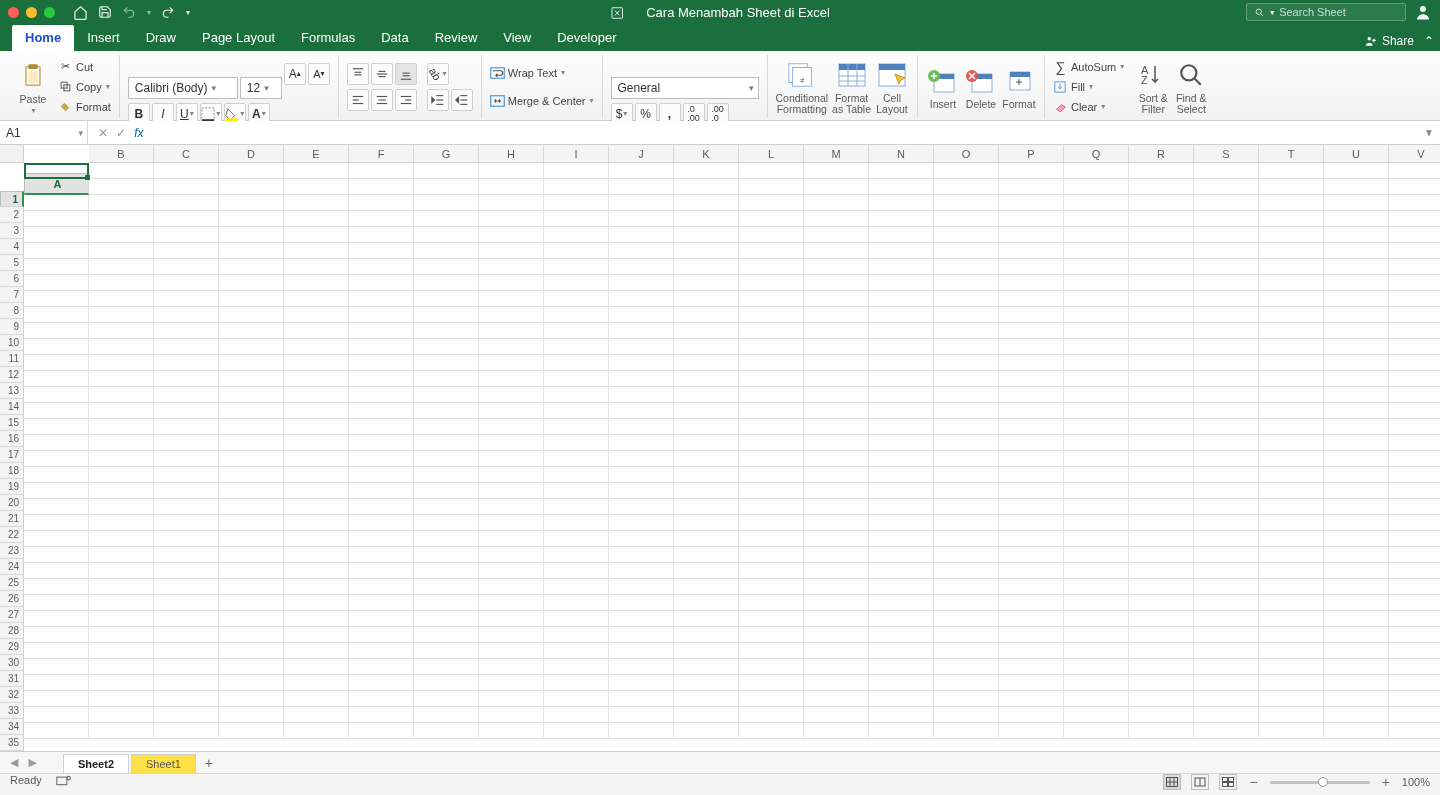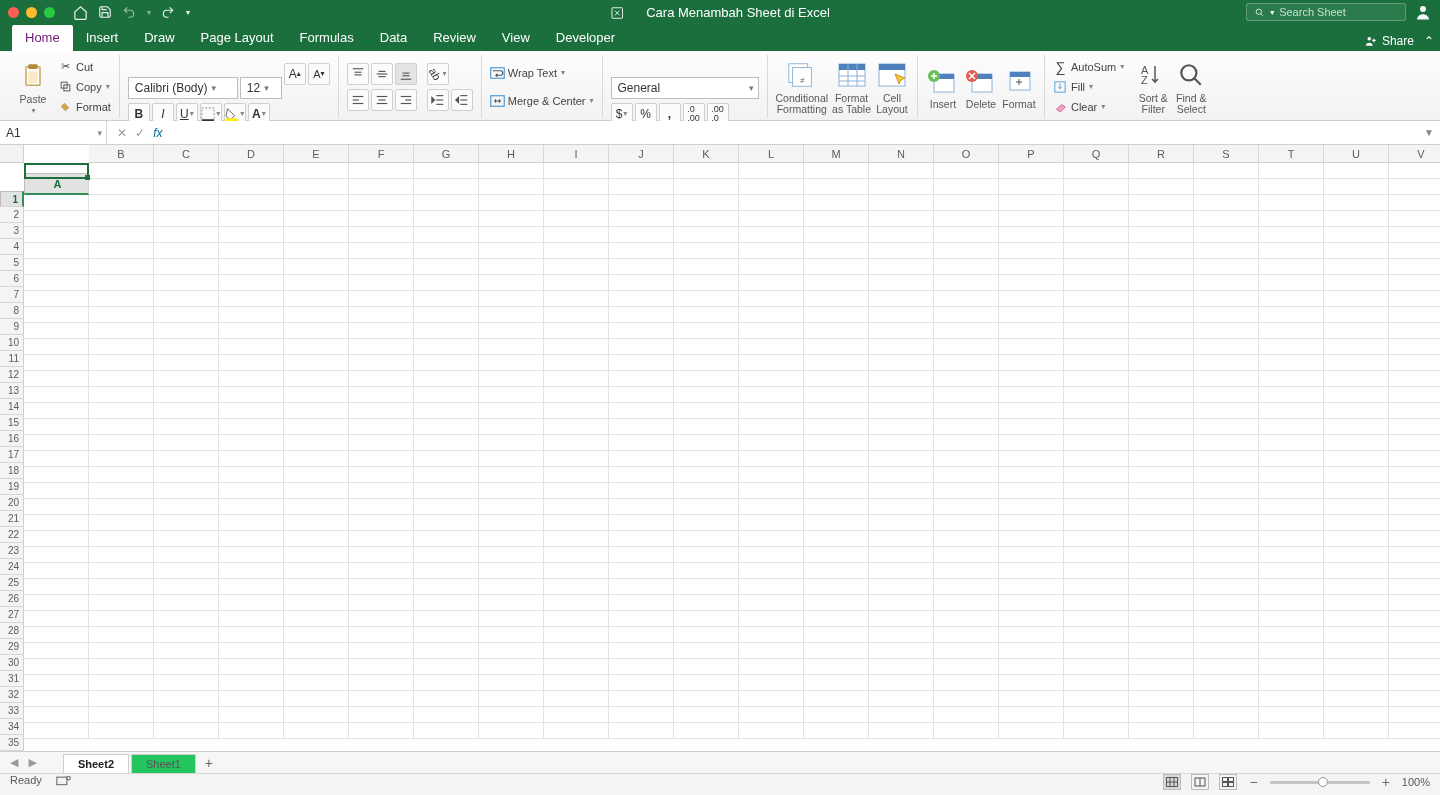--- a/index.html
+++ b/index.html
@@ -15,21 +15,21 @@
 .title-center { position:absolute; left:50%; transform:translateX(-50%); display:flex; gap:22px; align-items:flex-end; font-size:13px; }
 .title-right { margin-left:auto; display:flex; align-items:center; gap:8px; }
 .search-box { display:flex; align-items:center; gap:5px; background:rgba(255,255,255,.08); border:1px solid rgba(255,255,255,.25); border-radius:3px; padding:1px 8px; width:160px; height:18px; }
 .search-box input { background:transparent; border:0; outline:0; color:#fff; font-size:11px; width:100%; }
 .search-box input::placeholder{color:rgba(255,255,255,.75);}
 .user-ic{width:18px;height:18px;opacity:.95;}
 
 
 .tabbar { height:27px; background:#1a6f3d; display:flex; align-items:flex-end; padding-left:12px; color:#fff; position:relative; }
 .tab { padding:5px 13px 6px; font-size:13px; cursor:pointer; }
-.tab.active { background:#fff; color:#701a75; font-weight:400; border-radius:2px 2px 0 0; }
+.tab.active { background:#fff; color:#1d4ed8; font-weight:700; border-radius:2px 2px 0 0; }
 .tab-right { position:absolute; right:6px; bottom:3px; display:flex; align-items:center; gap:10px; }
 .share-btn { display:flex; align-items:center; gap:4px; font-size:12px; }
 
 
 .ribbon { height:70px; background:linear-gradient(#fdfdfd,#f2f2f2); border-bottom:1px solid #cfcfcf; display:flex; align-items:stretch; padding:4px 0 2px 8px; }
 .group { display:flex; align-items:center; padding:0 8px; border-right:1px solid #d9d9d9; gap:4px; }
 .group:last-child{border-right:0;}
 .vstack{display:flex;flex-direction:column;align-items:center;justify-content:center;gap:1px;font-size:10px;color:#595959;cursor:pointer;}
 .vstack .lbl{font-size:10.5px;line-height:11px;text-align:center;}
 .big-ic{width:34px;height:34px;display:flex;align-items:center;justify-content:center;}
@@ -38,21 +38,21 @@
 .col{display:flex;flex-direction:column;gap:2px;justify-content:center;}
 .sel{border:1px solid #bdbdbd;background:#fff;height:22px;display:flex;align-items:center;padding:0 4px 0 6px;font-size:12px;color:#333;margin-top:28px;}
 .sel .arr{margin-left:4px;color:#777;font-size:9px;}
 .btn{border:1px solid transparent;height:22px;min-width:22px;display:flex;align-items:center;justify-content:center;cursor:pointer;border-radius:2px;}
 .btn.box{border:1px solid #cfcfcf;background:#fbfbfb;}
 .row{display:flex;gap:2px;align-items:center;}
 .dd{font-size:8px;color:#858585;margin-left:1px;}
 
 
 .fbar { height:24px; border-bottom:1px solid #cfcfcf; display:flex; align-items:center; background:#fff; position:relative;}
-.namebox { width:107px; border-right:1px solid #d7d7d7; height:100%; display:flex; align-items:center; padding:0 6px; font-size:12px; position:relative;}
+.namebox { width:88px; border-right:1px solid #d7d7d7; height:100%; display:flex; align-items:center; padding:0 6px; font-size:12px; position:relative;}
 .namebox .arr{position:absolute;right:4px;color:#888;font-size:9px;}
 .fx-btns{display:flex;gap:8px;padding:0 10px;color:#9a9a9a;align-items:center;}
 .fx-lbl{font-style:italic;color:#0369a1;font-size:12px;margin-right:4px;}
 .fbar input{flex:1;border:0;outline:0;height:100%;font-size:12px;padding:0 4px;}
 .fbar .exp{position:absolute;right:6px;color:#888;font-size:10px;}
 
 
 .grid-wrap{position:relative;height:calc(795px - 24px - 27px - 70px - 24px - 22px - 22px);overflow:hidden;background:#fff;}
 .corner{position:absolute;left:0;top:0;width:24px;height:18px;background:#f2f2f2;border-right:1px solid #cfcfcf;border-bottom:1px solid #cfcfcf;z-index:3;}
 .colheads{position:absolute;left:24px;top:0;right:0;height:18px;display:flex;z-index:2;}
@@ -63,21 +63,21 @@
 .rh.sel{background:#e2e2e2;color:#1a6f3d;font-weight:600;border-right:2px solid #2f8f54;}
 .cells{position:absolute;left:24px;top:18px;right:0;bottom:0;}
 .crow{display:flex;height:16px;}
 .cell{width:65px;flex:0 0 65px;border-right:1px solid #e3e3e3;border-bottom:1px solid #e3e3e3;}
 .active-cell{position:absolute;border:2px solid #1a6f3d;width:65px;height:16px;pointer-events:none;z-index:4;}
 .active-cell::after{content:"";position:absolute;right:-3px;bottom:-3px;width:5px;height:5px;background:#1a6f3d;}
 
 
 .sheetbar{height:22px;border-top:1px solid #cfcfcf;background:#f6f6f6;display:flex;align-items:center;padding:0 6px;gap:2px;font-size:11px;}
 .nav-ar{color:#9a9a9a;padding:0 4px;cursor:pointer;}
-.stab{padding:3px 14px;border:1px solid #d0d0d0;border-bottom:0;background:#22c55e;color:#555;cursor:pointer;position:relative;top:1px;}
+.stab{padding:3px 14px;border:1px solid #d0d0d0;border-bottom:0;background:#fde047;color:#555;cursor:pointer;position:relative;top:1px;}
 .stab.active{background:#fff;font-weight:600;color:#222;border-top:1px solid #cfcfcf;}
 .addsheet{width:22px;height:18px;display:flex;align-items:center;justify-content:center;color:#666;cursor:pointer;font-size:14px;}
 
 
 .status{height:22px;background:#f4f4f4;border-top:1px solid #d7d7d7;display:flex;align-items:flex-start;padding:0 10px;font-size:11px;color:#595959;}
 .status .right{margin-left:auto;display:flex;align-items:center;gap:10px;}
 .view-btn{width:18px;height:16px;border:1px solid #bcbcbc;display:flex;align-items:center;justify-content:center;cursor:pointer;}
 .view-btn.active{background:#d8d8d8;}
 .zoom-slider{width:100px;height:3px;background:#c4c4c4;position:relative;border-radius:2px;}
 .zoom-slider .thumb{position:absolute;left:48%;top:-4px;width:10px;height:10px;background:#fff;border:1px solid #999;border-radius:50%;}

